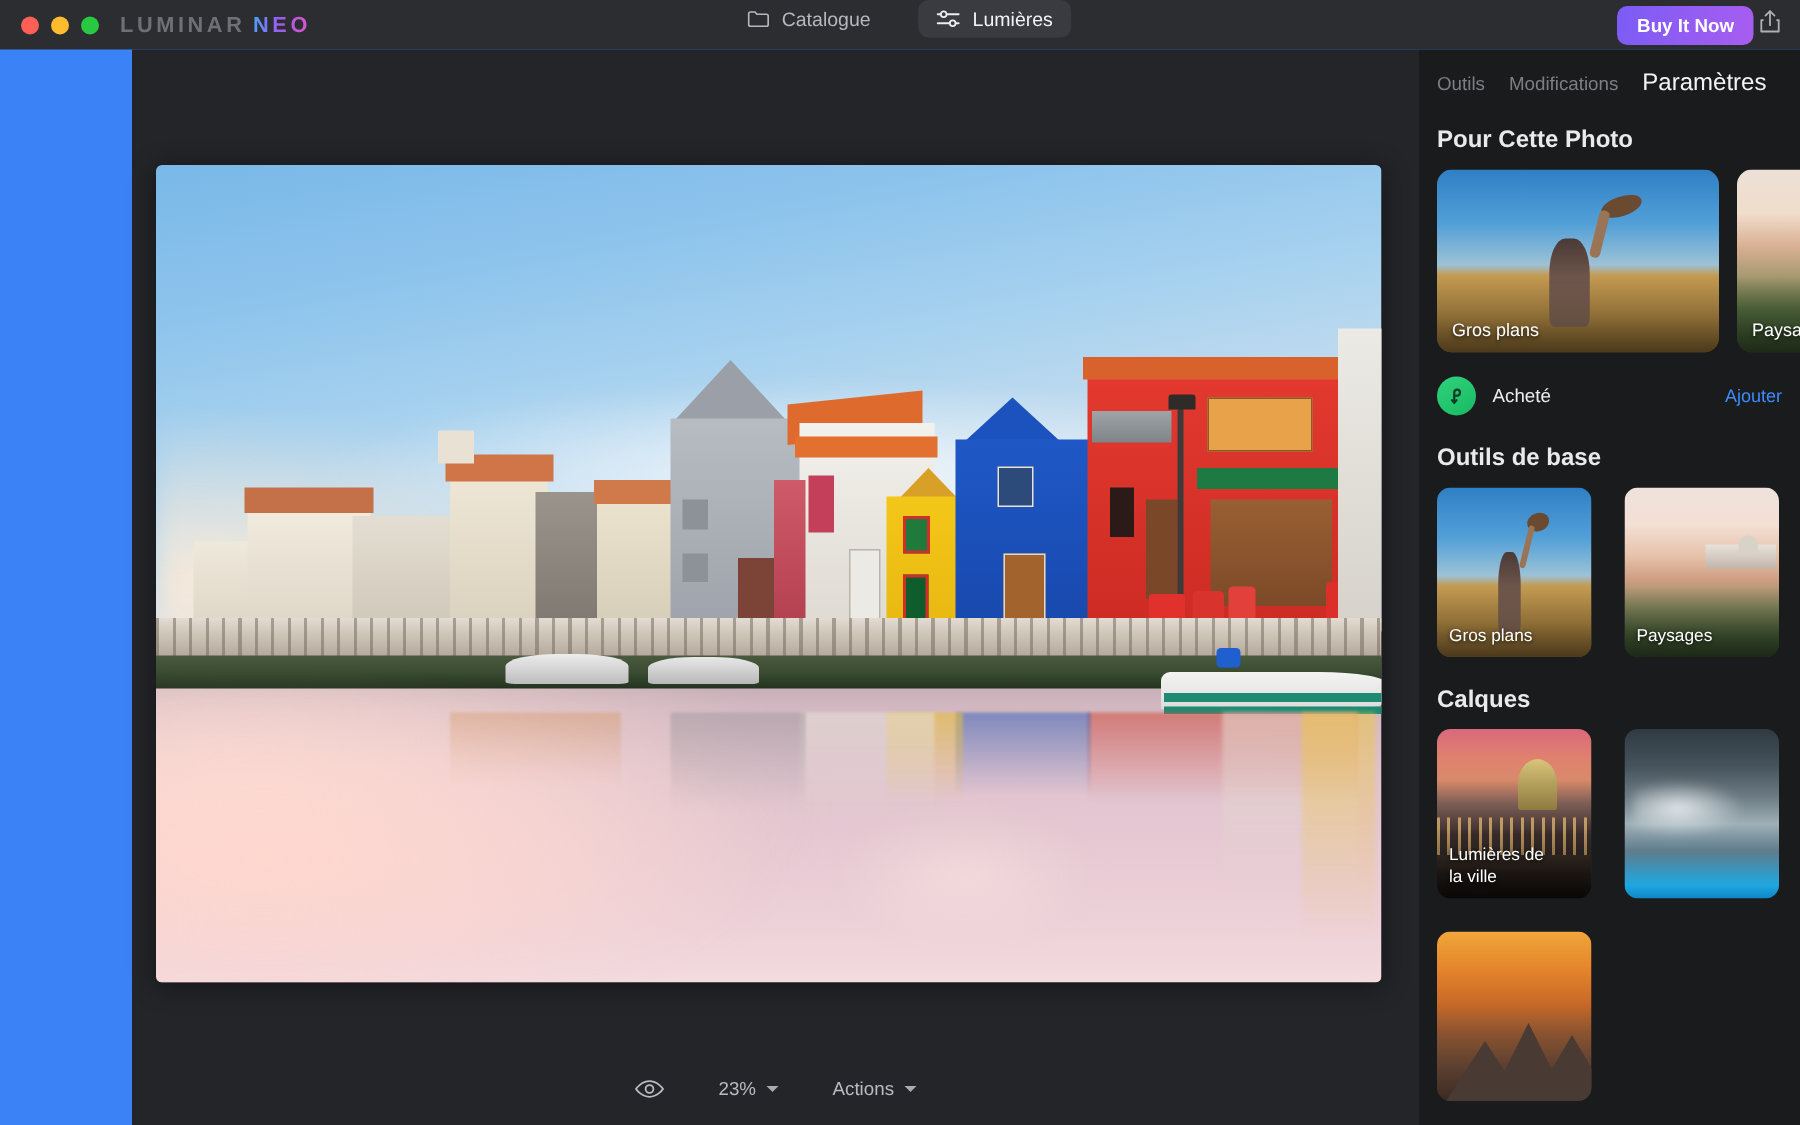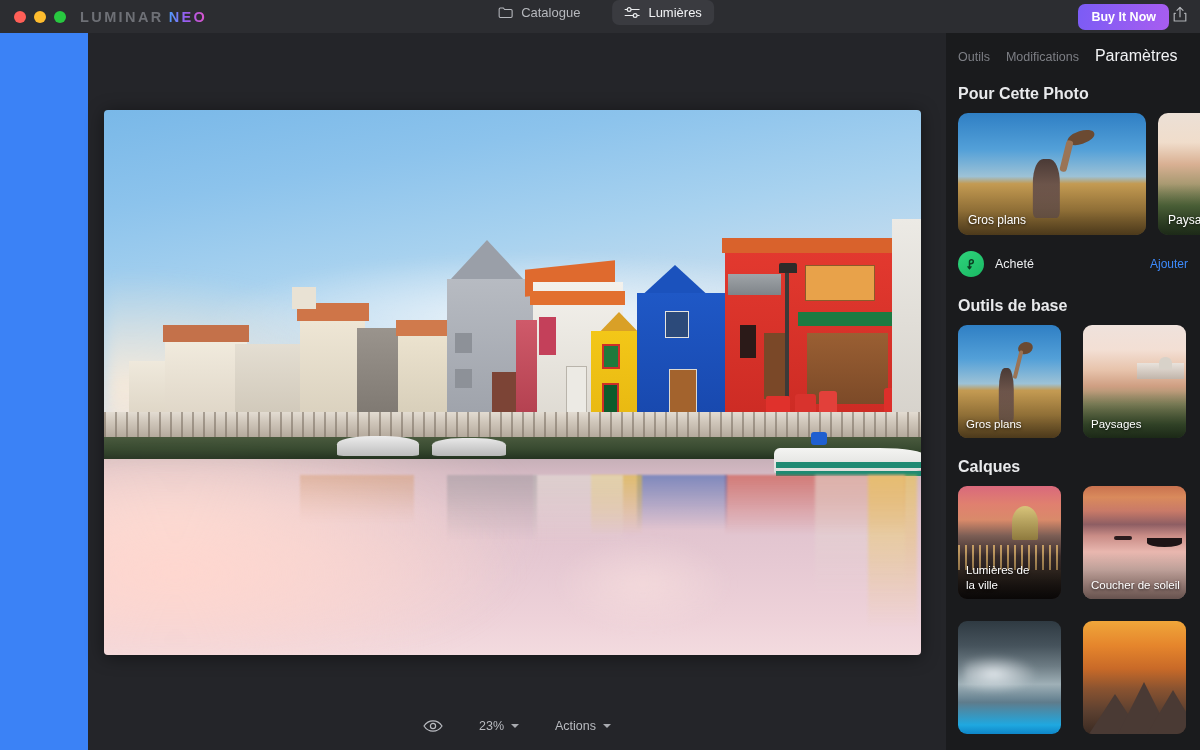--- a/index.html
+++ b/index.html
@@ -459,28 +459,20 @@
         <div class="art-city" style="position:absolute;inset:0">
           <div class="dome2"></div>
             <div class="lights"></div>
             <div class="base"></div>
         </div>
         <div class="card-scrim"></div>
         <div class="sm-label" style="white-space:pre-line">Lumières de
 la ville</div>
       </div>
       <div class="sm-card">
-        <div class="art-sunset" style="position:absolute;inset:0">
-          <div class="boat1"></div>
-            <div class="boat2"></div>
-        </div>
-        <div class="card-scrim"></div>
-        <div class="sm-label">Coucher de soleil</div>
-      </div>
-      <div class="sm-card">
         <div class="art-storm" style="position:absolute;inset:0">
             <div class="cl"></div>
           </div>
         <div class="sm-label"></div>
       </div>
       <div class="sm-card">
         <div class="art-mtn" style="position:absolute;inset:0">
           <div class="peak" style="left:6%"></div>
           <div class="peak" style="left:34%;border-bottom-width:52px"></div>
           <div class="peak" style="left:62%;border-bottom-width:44px"></div>

